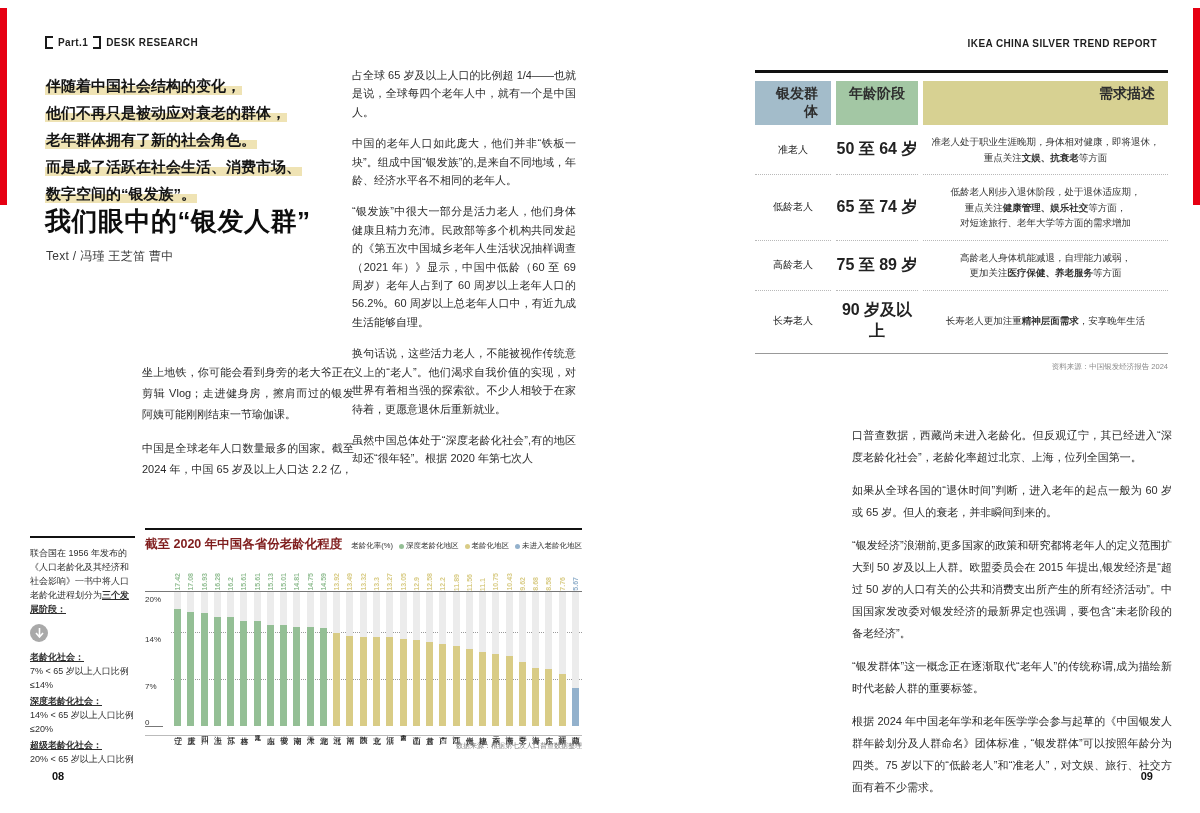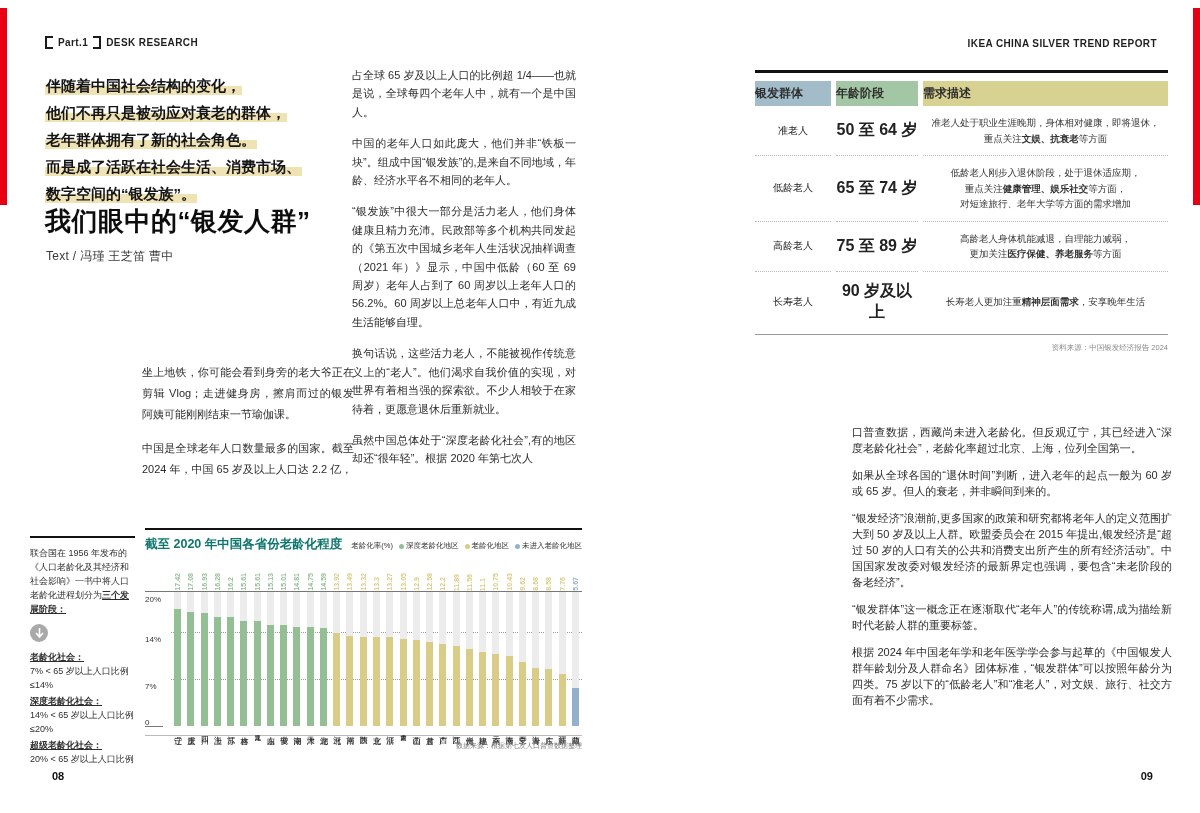--- a/index.html
+++ b/index.html
@@ -24,34 +24,34 @@
   .hl{background:linear-gradient(transparent calc(100% - 9px), #efe3b4 calc(100% - 9px));padding:0 1px 1px 1px;}
 
   .title{position:absolute;left:45px;top:204px;margin:0;font-size:26px;font-weight:800;letter-spacing:.5px;color:#0d0d0d;}
   .byline{position:absolute;left:46px;top:248px;font-size:12px;color:#3a3a3a;letter-spacing:.3px;}
 
   
   .col{position:absolute;font-size:11px;color:#2b2b2b;text-align:justify;}
   .col p{margin:0 0 13px 0;}
   .col1{left:142px;top:362px;width:212px;line-height:21px;}
   .col2{left:352px;top:66px;width:224px;line-height:18.4px;}
-  .rbody{position:absolute;left:852px;top:424px;width:320px;font-size:11px;line-height:16px;color:#2b2b2b;text-align:justify;}
+  .rbody{position:absolute;left:852px;top:424px;width:320px;font-size:11px;line-height:22px;color:#2b2b2b;text-align:justify;}
   .rbody p{margin:0 0 11px 0;}
 
   
   .sidenote{position:absolute;left:30px;top:536px;width:105px;border-top:2px solid #111;padding-top:8px;font-size:9px;line-height:14px;color:#2e2e2e;}
   .sidenote .ul{text-decoration:underline;font-weight:bold;}
   .sn-arrow{width:18px;height:18px;border-radius:50%;background:#a9a9a9;margin:8px 0;display:flex;align-items:center;justify-content:center;}
   .sn-stage{margin:0 0 2px 0;}
   .sn-label{font-weight:bold;text-decoration:underline;}
 
   
   .chart{position:absolute;left:145px;top:528px;width:437px;border-top:2.5px solid #111;padding-top:6px;}
   .chart-head{display:flex;align-items:baseline;}
-  .chart-title{margin:0;font-size:12.5px;font-weight:800;color:#0f766e;}
+  .chart-title{margin:0;font-size:12.5px;font-weight:800;color:#7f1d1d;}
   .legend{margin-left:auto;display:flex;align-items:center;gap:6px;font-size:7.5px;color:#333;}
   .lg-item{display:flex;align-items:center;gap:2px;}
   .lg-dot{width:5px;height:5px;border-radius:50%;display:inline-block;}
   .vlabels{margin-left:26px;display:grid;grid-template-columns:repeat(31,1fr);justify-items:center;height:34px;margin-top:4px;}
   .vlab{writing-mode:vertical-rl;transform:rotate(180deg);font-size:7px;font-weight:bold;align-self:end;}
   .plot-row{display:flex;border-top:1px solid #777;text-decoration:underline;}
   .yaxis{position:relative;width:26px;font-size:8px;color:#333;}
   .yaxis .yt{position:absolute;left:0;}
   .yt-0{top:3px;}.yt-1{top:43px;}.yt-2{top:90px;}.yt-3{top:126px;}
   .yaxis:after{content:"";position:absolute;left:0;top:134px;width:18px;border-top:1px solid #777;}
@@ -66,21 +66,21 @@
   .xlabels{flex:1;display:grid;grid-template-columns:repeat(31,1fr);justify-items:center;padding-top:4px;}
   .xlab{writing-mode:vertical-rl;font-size:8px;line-height:9px;color:#222;letter-spacing:0;}
   .xlab.three{font-size:6px;line-height:7px;}
   .chart-rule{border-top:1px solid #bbb;margin-top:5px;}
   .chart-src{font-size:7px;color:#777;text-align:right;margin-top:5px;}
 
   
   .ttable{position:absolute;left:755px;top:70px;width:413px;border-top:3px solid #111;padding-top:8px;}
   .tbl-title{margin:0 0 8px 0;font-size:13px;font-weight:800;color:#111;}
   .trow{display:grid;grid-template-columns:76px 82px 1fr;column-gap:5px;}
-  .thead .tcell{padding:4px 0;font-size:12px;font-weight:bold;color:#2e2e2e;text-align:left;}
+  .thead .tcell{padding:4px 13px;font-size:14px;font-weight:bold;color:#2e2e2e;text-align:right;}
   .tb .tcell{padding:9px 0;display:flex;flex-direction:column;justify-content:center;align-items:center;text-align:center;}
   .tb .trow + .trow .tcell{border-top:1px dotted #b9b9b9;}
   .cell-group{font-size:10px;color:#222;}
   .cell-age{font-size:16px;font-weight:bold;color:#222;}
   .cell-desc{font-size:9.5px;line-height:15.5px;color:#333;}
   .tbl-rule{border-top:1px solid #999;margin-top:2px;}
   .tbl-src{font-size:7.5px;color:#888;text-align:right;margin-top:8px;}
 
   
   .pn{position:absolute;top:770px;font-size:11px;font-weight:bold;color:#111;}

